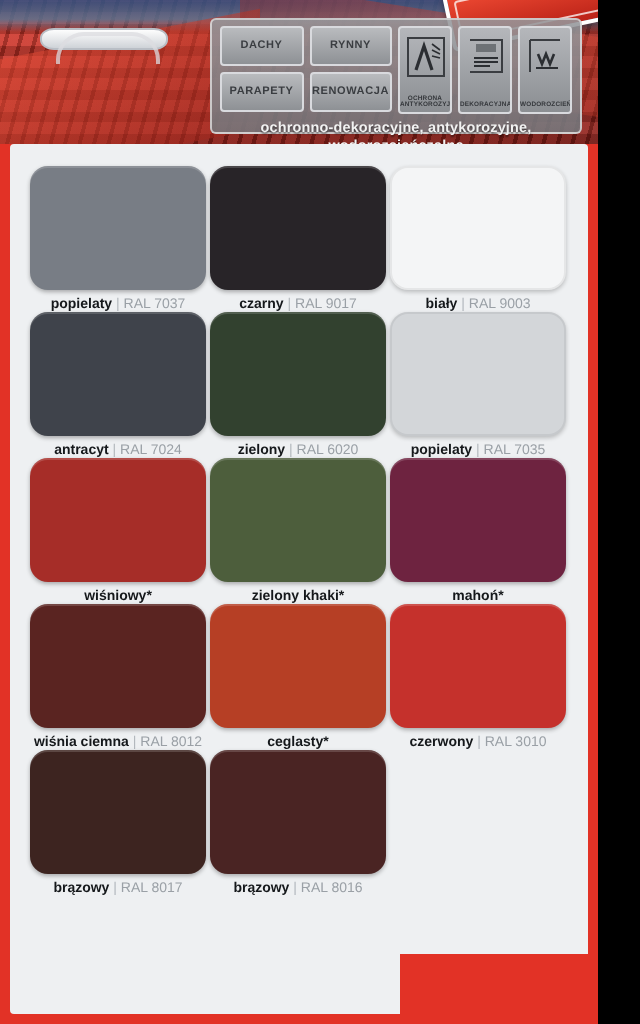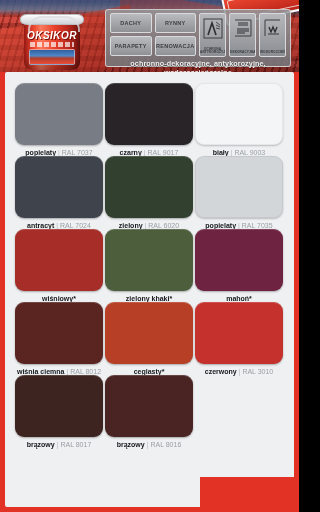--- a/index.html
+++ b/index.html
@@ -99,25 +99,20 @@
     <div class="roof"></div>
     <div class="sky"></div>
     <div class="roof-ridge"></div>
     <div class="roof-ridge2"></div>
 
     <div class="ribbon">
       <div class="ribbon-in"></div>
     </div>
 
     <div class="bucket">
-      <div class="bucket-body">
-        <div class="bucket-brand">OKSIKOR</div>
-        <div class="bucket-sub"></div>
-        <div class="bucket-pic"></div>
-      </div>
       <div class="bucket-lid"></div>
       <div class="bucket-handle"></div>
     </div>
 
     <div class="panel">
       <div class="panel-row">
         <div class="tag-col">
           <div class="tag-row">
             <div class="tag">DACHY</div>
             <div class="tag">RYNNY</div>

